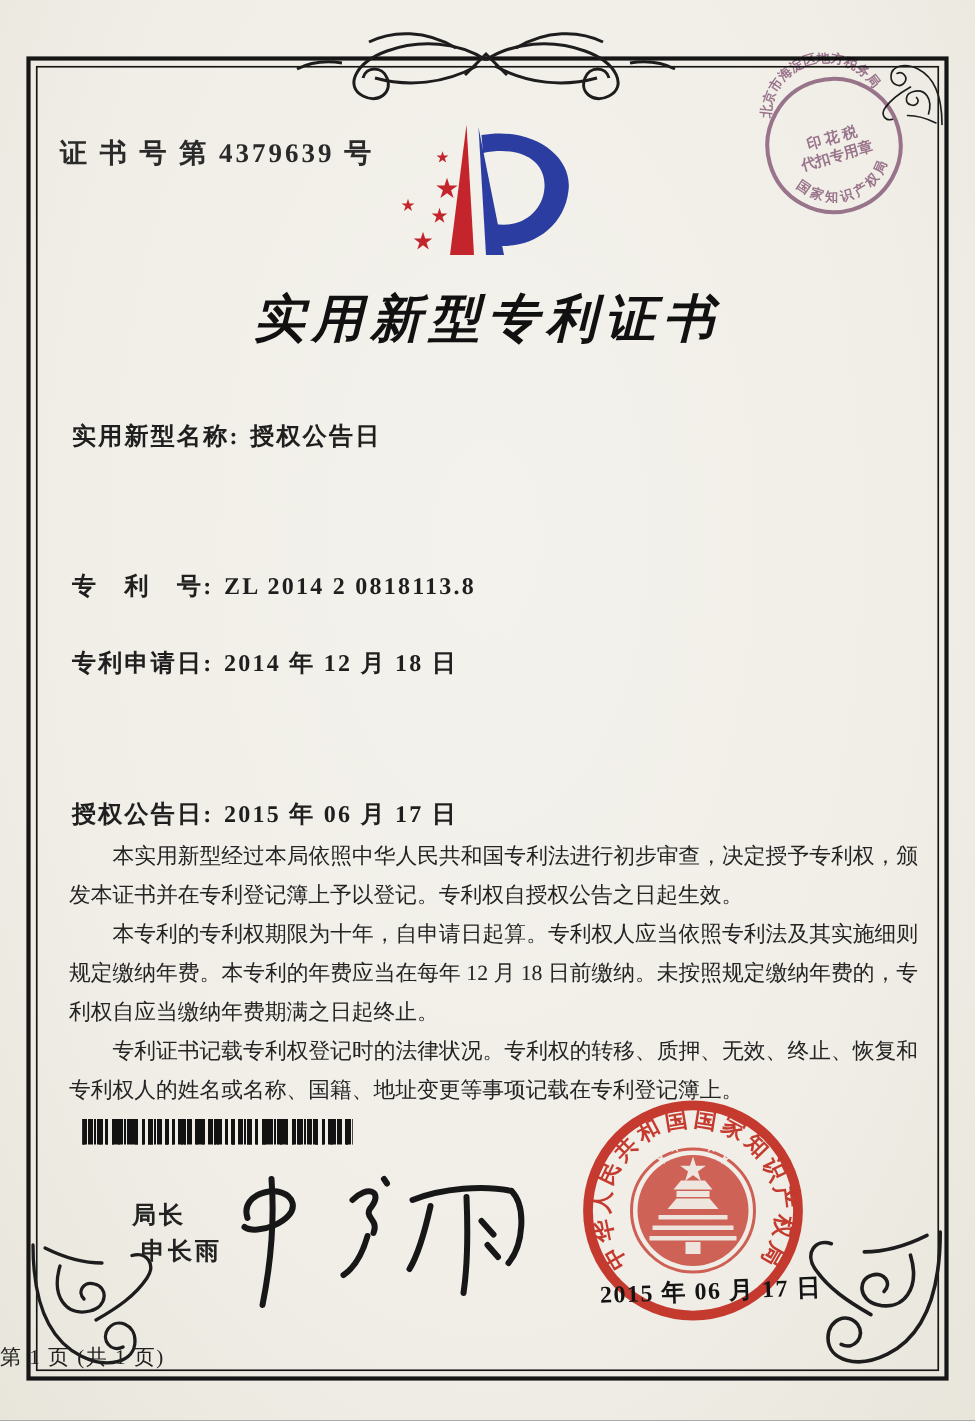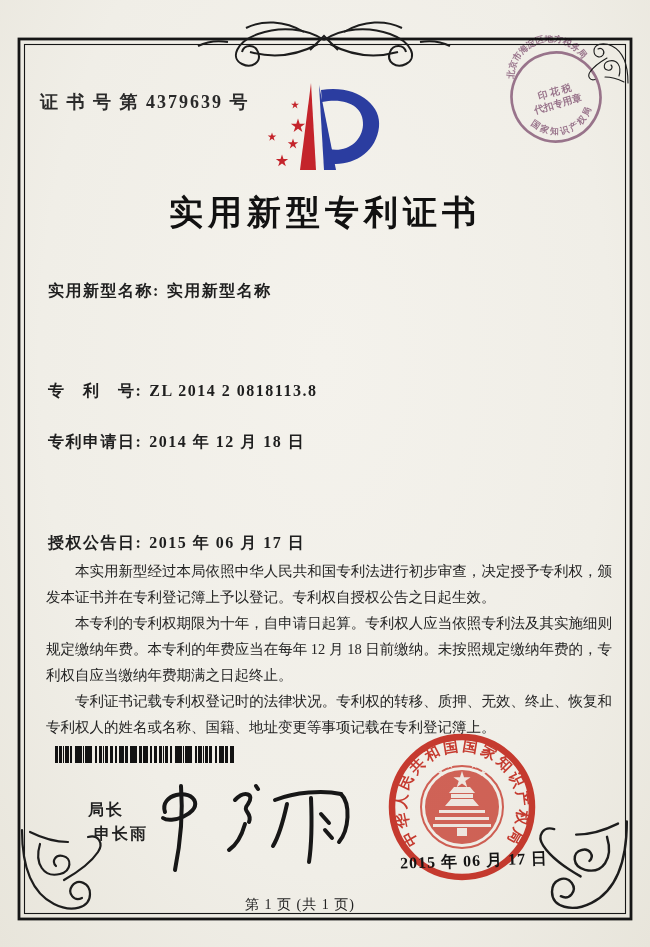--- a/index.html
+++ b/index.html
@@ -3,38 +3,38 @@
 <meta charset="utf-8">
 <style>
   html,body{margin:0;padding:0;background:#888;}
   .page{
     position:relative;width:650px;height:947px;overflow:hidden;
     background:radial-gradient(ellipse at 50% 38%, #f4f2ec 0%, #f0eee7 62%, #e8e5db 100%);
     font-family:"Liberation Serif","DejaVu Serif",serif;color:#222;
   }
   .abs{position:absolute;}
   .cert-no{left:40px;top:90px;font-size:18px;font-weight:bold;letter-spacing:2px;color:#2a2a2a;white-space:nowrap;}
-  .title{left:0;right:0;top:190px;text-align:center;font-size:34px;font-weight:bold;letter-spacing:5px;color:#111;}
+  .title{left:0;right:0;top:190px;text-align:center;font-size:34px;font-weight:bold;letter-spacing:5px;color:#111;font-style:italic;}
   .field{left:48px;font-size:16px;font-weight:bold;letter-spacing:1.5px;color:#1f1f1f;white-space:nowrap;}
   .field .val{margin-left:7px;}
   .f1{top:281px}.f2{top:333px}.f3{top:381px}.f4{top:432px}.f5{top:482px}.f6{top:533px}
   .bodytext{left:46px;width:566px;top:558px;font-size:14.5px;line-height:26px;
     text-align:justify;color:#242424;font-weight:400;}
   .bodytext p{margin:0;text-indent:2em;}
   .barcode{left:55px;top:746px;width:180px;height:17px;
     background:
       repeating-linear-gradient(90deg,#121212 0 2px,rgba(0,0,0,0) 2px 5px),
       repeating-linear-gradient(90deg,#121212 0 1px,rgba(0,0,0,0) 1px 4px),
       repeating-linear-gradient(90deg,#121212 0 3px,rgba(0,0,0,0) 3px 11px);
   }
   .signer-title{left:48px;top:800px;font-size:16px;font-weight:bold;letter-spacing:2px;margin-left:40px;}
   .signer-name{left:48px;top:824px;font-size:16px;font-weight:bold;letter-spacing:2px;margin-left:46px;}
   .seal-date{left:400px;top:851px;font-size:16px;font-weight:bold;letter-spacing:1px;
     transform:rotate(-2deg);color:#141414;white-space:nowrap;}
-  .footer{left:0;width:600px;top:896px;text-align:center;font-size:14px;color:#222;letter-spacing:1px;}
+  .footer{left:0;width:600px;top:896px;text-align:left;font-size:14px;color:#222;letter-spacing:1px;}
   .seal{mix-blend-mode:multiply;opacity:.93;}
   .tax{mix-blend-mode:multiply;opacity:.82;}
   .frame-svg{left:0;top:0;}
   .tax-text{fill:#8e5f83;font-weight:bold;}
   .seal-ring-text{font-weight:bold;}
 </style>
 </head>
 <body>
 
 <div class="page">
@@ -96,21 +96,21 @@
         <textPath href="#taxBottom" startOffset="50%">国家知识产权局</textPath>
       </text>
       <text class="tax-text" x="60" y="58" font-size="9.5" text-anchor="middle">印 花 税</text>
       <text class="tax-text" x="60" y="70" font-size="9.5" text-anchor="middle">代扣专用章</text>
     </g>
   </svg>
 
   <div class="abs title">实用新型专利证书</div>
 
   <div class="abs field f1">
-    <span>实用新型名称:</span><span class="val">实用新型名称</span>
+    <span>实用新型名称:</span><span class="val">授权公告日</span>
   </div>
   <div class="abs field f3">
     <span>专　利　号:</span><span class="val">ZL 2014 2 0818113.8</span>
   </div>
   <div class="abs field f4">
     <span>专利申请日:</span><span class="val">2014 年 12 月 18 日</span>
   </div>
   <div class="abs field f6">
     <span>授权公告日:</span><span class="val">2015 年 06 月 17 日</span>
   </div>

